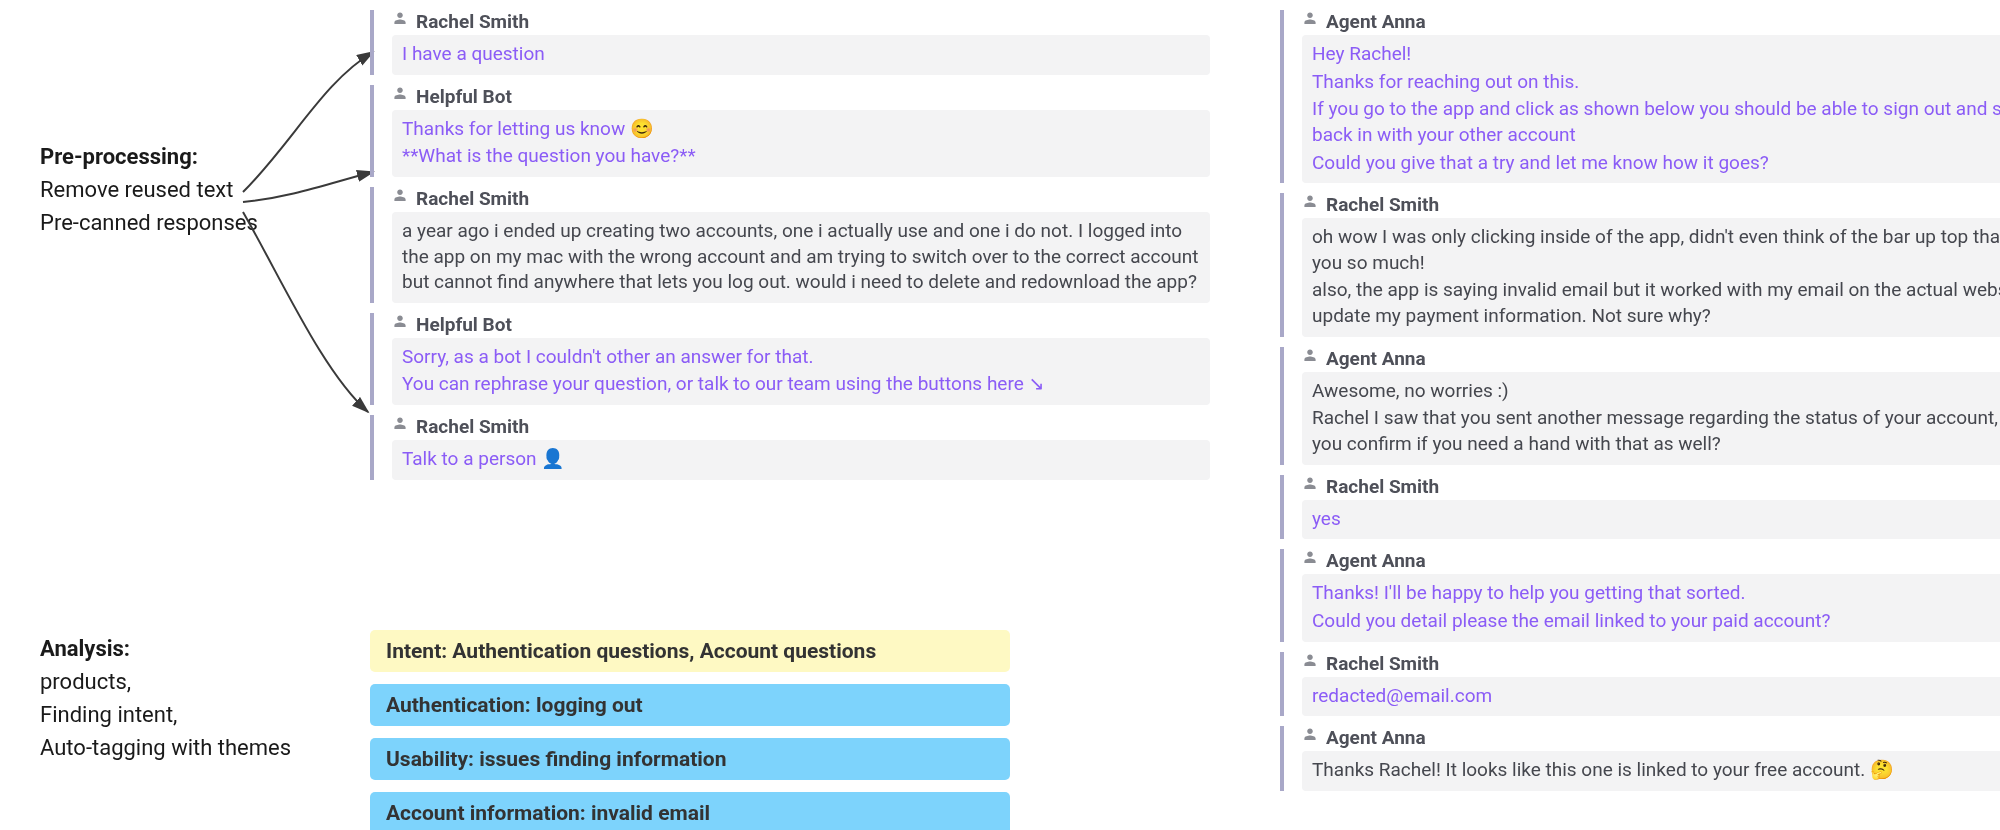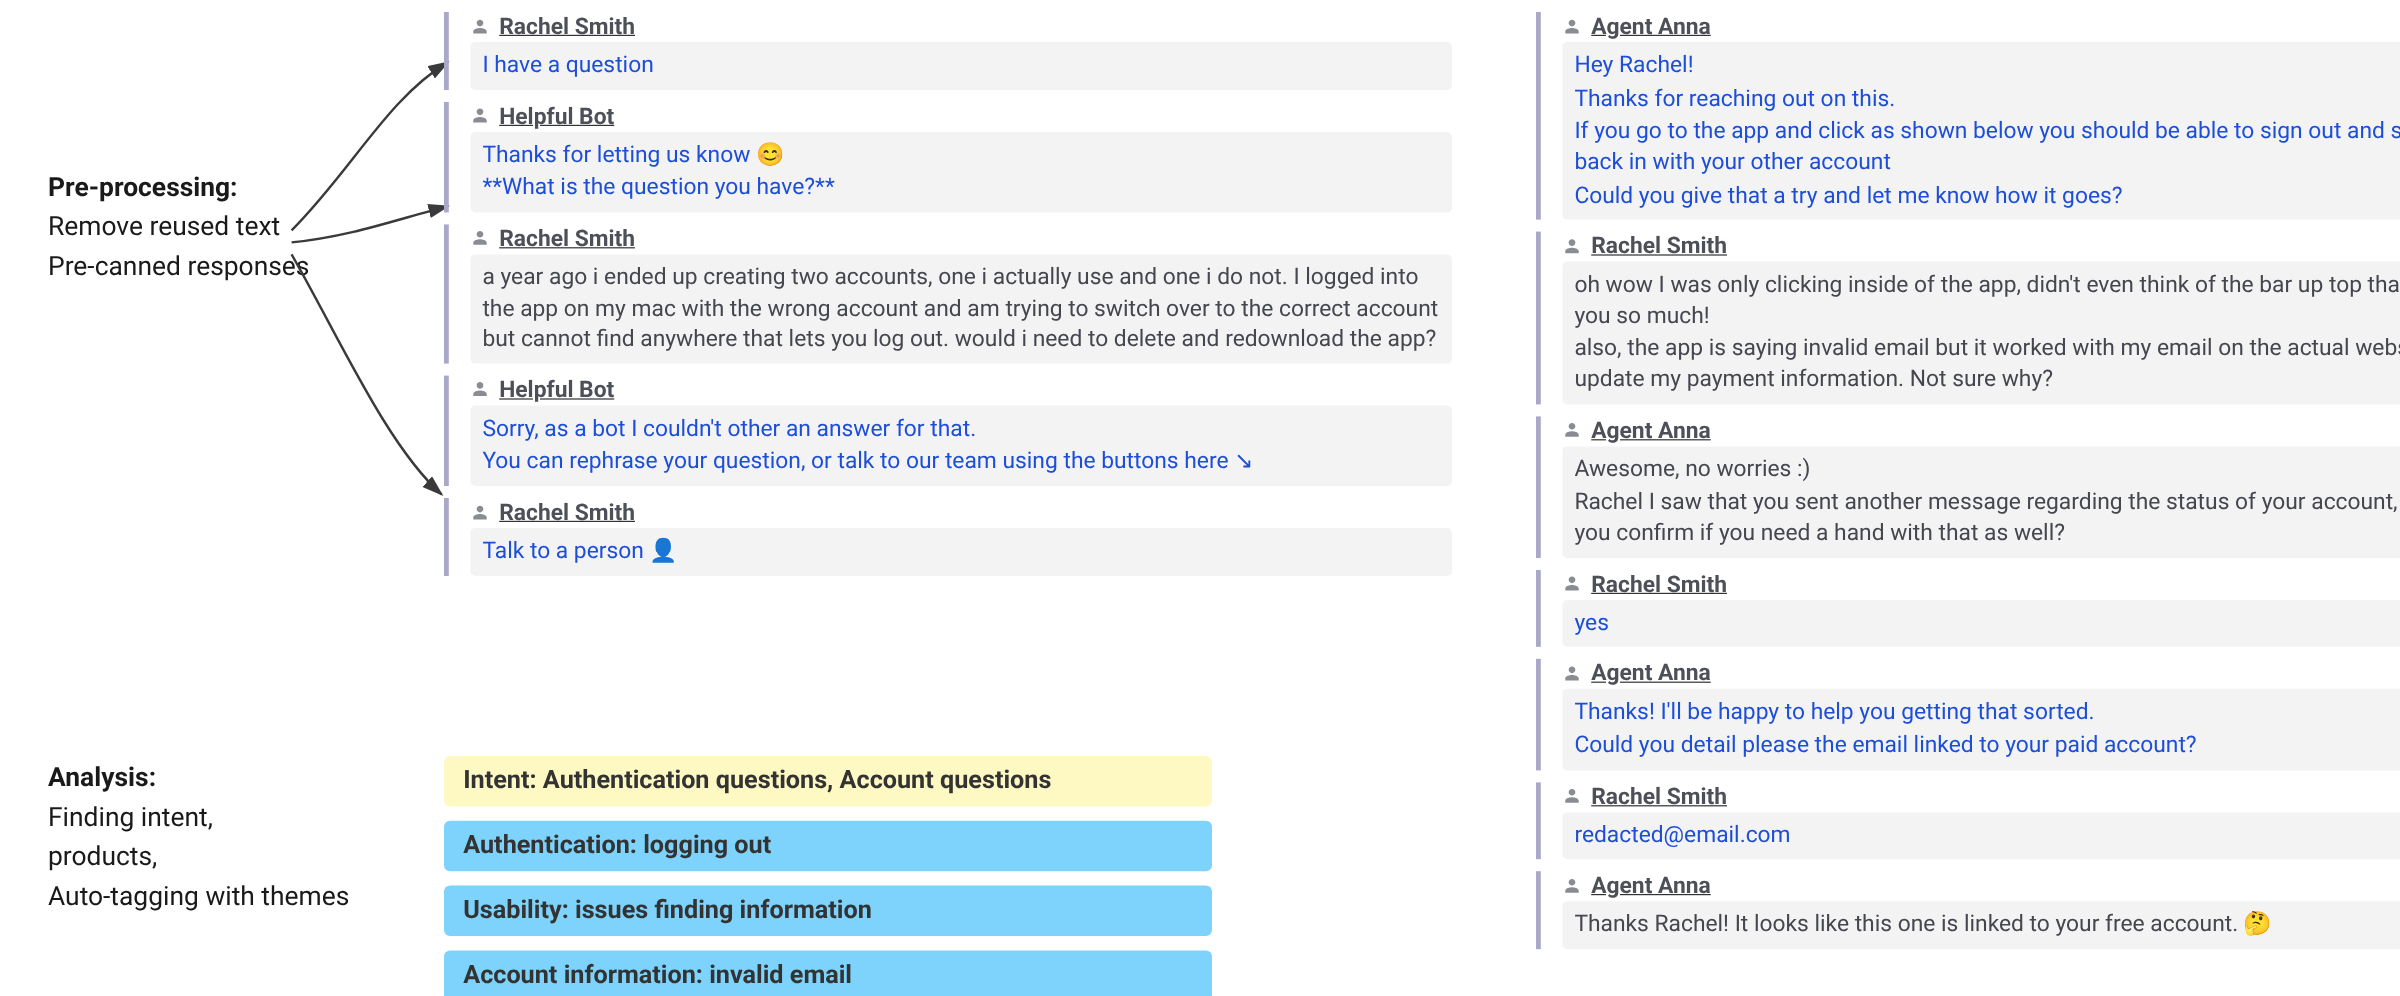--- a/index.html
+++ b/index.html
@@ -32,40 +32,38 @@
   .chat-right { left: 1280px; top: 10px; width: 780px; }
 
   .msg {
     position: relative;
     margin-bottom: 10px;
     padding-left: 18px;
     border-left: 4px solid #a9a8c8;
   }
   .msg-header {
     display: flex;
-    align-items: center;
     gap: 8px;
     margin-bottom: 2px;
-    text-decoration: underline;
   }
   .person-icon {
     width: 16px;
     height: 16px;
     display: inline-block;
     color: #8a8c93;
     flex-shrink: 0;
   }
   .person-icon svg { width: 100%; height: 100%; display: block; }
   .msg-name { font-weight: 700; color: #4e5059; font-size: 19px; }
 
   .msg-body {
     background: #f3f3f4;
     border-radius: 4px;
     padding: 6px 10px 8px 10px;
-    color: #1d4ed8;
+    color: #8b5cf6;
     font-size: 19px;
     line-height: 1.35;
   }
   .msg-body p { margin: 0 0 2px 0; }
   .msg-body p:last-child { margin-bottom: 0; }
   .msg-body.dark-text { color: #45474e; }
 
   .tags {
     position: absolute;
     left: 370px;
@@ -97,22 +95,22 @@
 <body>
 
 <div class="left-labels">
   <div class="label-block-1">
     <div class="label-title">Pre-processing:</div>
     <div class="label-sub">Remove reused text</div>
     <div class="label-sub">Pre-canned responses</div>
   </div>
   <div class="label-block-2">
     <div class="label-title">Analysis:</div>
+    <div class="label-sub">products,</div>
     <div class="label-sub">Finding intent,</div>
-    <div class="label-sub">products,</div>
     <div class="label-sub">Auto-tagging with themes</div>
   </div>
 </div>
 
 <svg class="arrows" viewBox="0 0 160 520">
   <defs>
     <marker id="ah" markerWidth="10" markerHeight="10" refX="8" refY="3" orient="auto">
       <path d="M0,0 L9,3 L0,6 Z" fill="#3a3a3a"></path>
     </marker>
   </defs>

